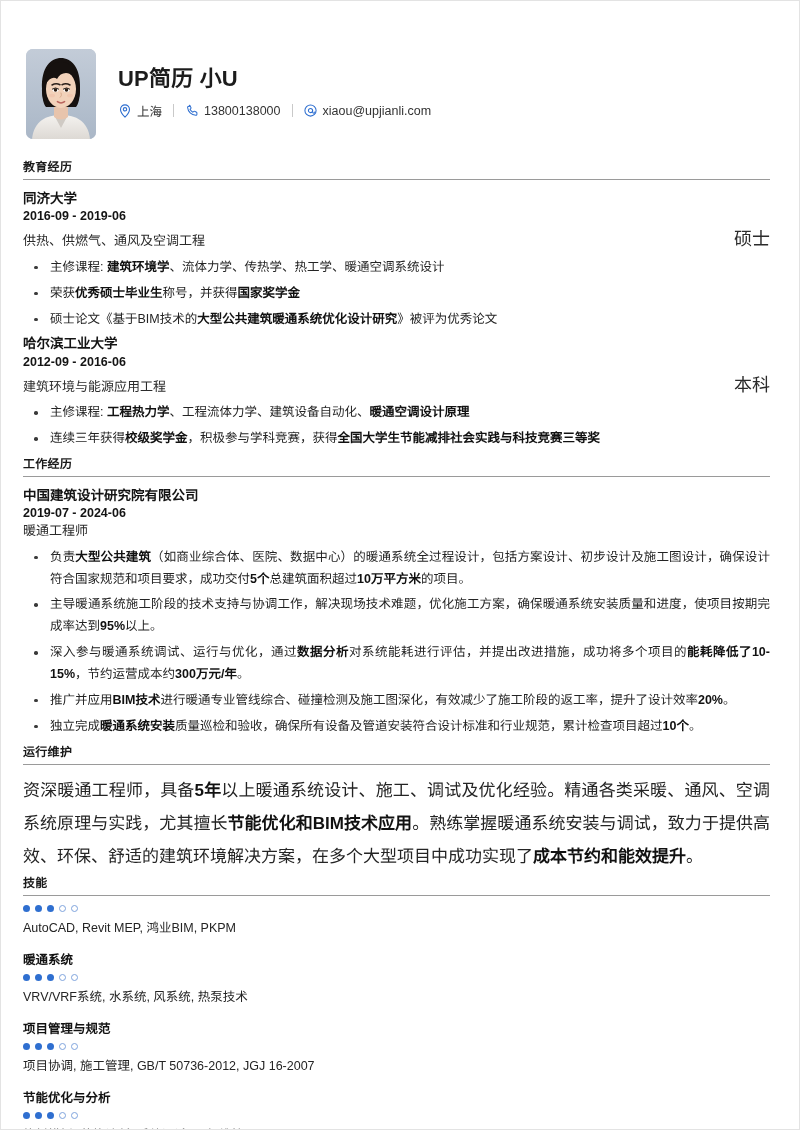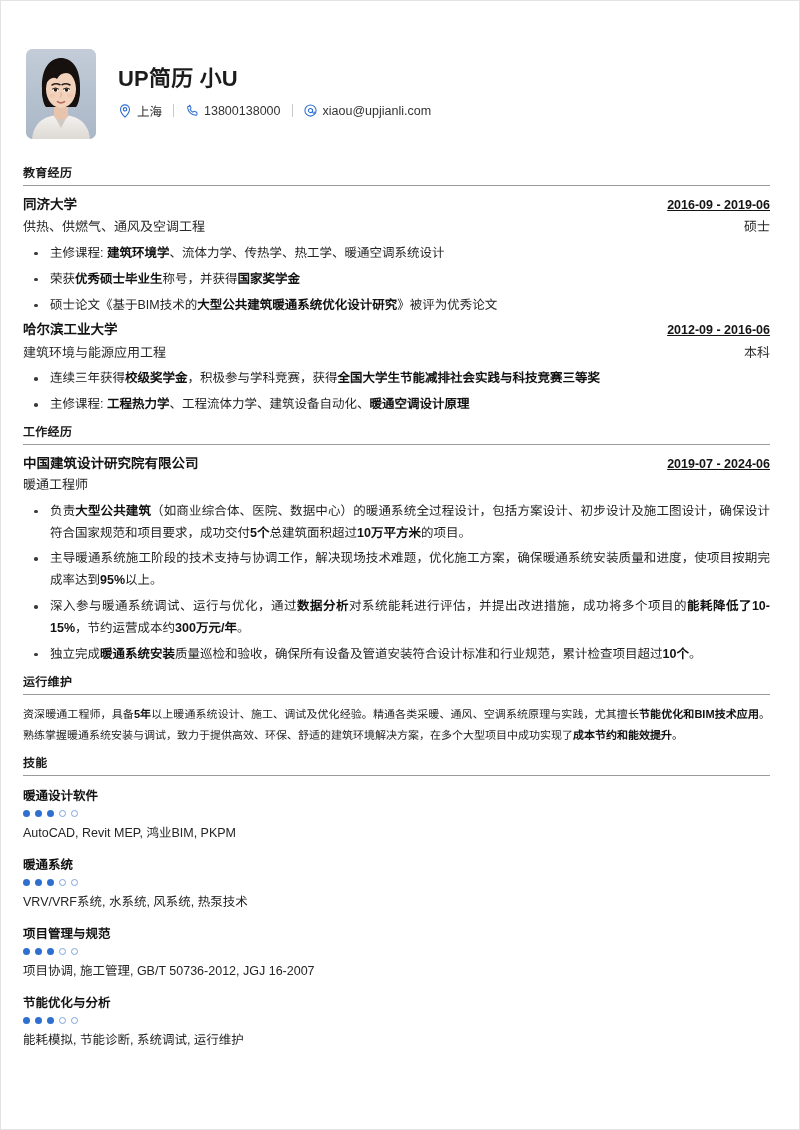--- a/index.html
+++ b/index.html
@@ -78,69 +78,69 @@
   .contact-item .ico svg { display: block; }
   .divider-v {
     width: 1px;
     height: 13px;
     background: #c9c9c9;
     margin: 0 11px;
     flex: 0 0 auto;
   }
 
   
-  .section { margin-top: 6px; }
+  .section { margin-top: 0; }
   .section-title {
     font-size: 12px;
     font-weight: 700;
     color: #1a1a1a;
     padding-bottom: 5px;
     letter-spacing: 0.3px;
   }
   .section-rule {
     height: 1px;
     background: #9a9a9a;
     width: 100%;
     margin-bottom: 9px;
   }
 
   
   .entry { margin-bottom: 4px; }
   .entry-head {
     display: flex;
     justify-content: space-between;
     align-items: baseline;
+    flex-direction: column;
   }
   .entry-org {
     font-size: 13.5px;
     font-weight: 700;
     color: #141414;
     line-height: 1.5;
   }
   .entry-date {
     font-size: 12.5px;
     font-weight: 700;
     color: #141414;
     white-space: nowrap;
     text-align: right;
-    text-decoration: underline;
   }
   .entry-sub {
     display: flex;
     justify-content: space-between;
     align-items: baseline;
     margin-top: 1px;
   }
   .entry-major {
     font-size: 13px;
     color: #2b2b2b;
     line-height: 1.5;
   }
   .entry-degree {
-    font-size: 13px;
+    font-size: 18px;
     color: #2b2b2b;
     white-space: nowrap;
     text-align: right;
   }
 
   ul.bullets {
     list-style: none;
     margin: 6px 0 0 0;
     padding: 0;
   }
@@ -160,21 +160,21 @@
     top: 9px;
     width: 3.5px;
     height: 3.5px;
     border-radius: 50%;
     background: #3a3a3a;
   }
   ul.bullets li b { font-weight: 700; color: #111111; }
 
   
   .summary {
-    font-size: 11px;
+    font-size: 17px;
     line-height: 1.95;
     color: #242424;
     text-align: justify;
     margin-top: 2px;
   }
   .summary b { font-weight: 700; color: #111111; }
 
   
   .skill { margin-bottom: 11px; }
   .skill-name {
@@ -319,22 +319,22 @@
     <div class="entry">
       <div class="entry-head">
         <div class="entry-org">哈尔滨工业大学</div>
         <div class="entry-date">2012-09 - 2016-06</div>
       </div>
       <div class="entry-sub">
         <div class="entry-major">建筑环境与能源应用工程</div>
         <div class="entry-degree">本科</div>
       </div>
       <ul class="bullets">
-        <li>连续三年获得<b>校级奖学金</b>，积极参与学科竞赛，获得<b>全国大学生节能减排社会实践与科技竞赛三等奖</b></li>
-              <li>主修课程: <b>工程热力学</b>、工程流体力学、建筑设备自动化、<b>暖通空调设计原理</b></li>
+        <li>主修课程: <b>工程热力学</b>、工程流体力学、建筑设备自动化、<b>暖通空调设计原理</b></li>
+              <li>连续三年获得<b>校级奖学金</b>，积极参与学科竞赛，获得<b>全国大学生节能减排社会实践与科技竞赛三等奖</b></li>
       </ul>
     </div>
         </div>
   </div>
 
   <div class="section">
     <div class="section-title">工作经历</div>
     <div class="section-rule"></div>
     <div>
     <div class="entry">
@@ -343,38 +343,38 @@
         <div class="entry-date">2019-07 - 2024-06</div>
       </div>
       <div class="entry-sub">
         <div class="entry-major">暖通工程师</div>
         <div class="entry-degree"></div>
       </div>
       <ul class="bullets">
         <li>负责<b>大型公共建筑</b>（如商业综合体、医院、数据中心）的暖通系统全过程设计，包括方案设计、初步设计及施工图设计，确保设计符合国家规范和项目要求，成功交付<b>5个</b>总建筑面积超过<b>10万平方米</b>的项目。</li>
               <li>主导暖通系统施工阶段的技术支持与协调工作，解决现场技术难题，优化施工方案，确保暖通系统安装质量和进度，使项目按期完成率达到<b>95%</b>以上。</li>
               <li>深入参与暖通系统调试、运行与优化，通过<b>数据分析</b>对系统能耗进行评估，并提出改进措施，成功将多个项目的<b>能耗降低了10-15%</b>，节约运营成本约<b>300万元/年</b>。</li>
+              <li>推广并应用<b>BIM技术</b>进行暖通专业管线综合、碰撞检测及施工图深化，有效减少了施工阶段的返工率，提升了设计效率<b>20%</b>。</li>
               <li>独立完成<b>暖通系统安装</b>质量巡检和验收，确保所有设备及管道安装符合设计标准和行业规范，累计检查项目超过<b>10个</b>。</li>
       </ul>
     </div>
         </div>
   </div>
 
   <div class="section">
     <div class="section-title">运行维护</div>
     <div class="section-rule"></div>
     <div class="summary">资深暖通工程师，具备<b>5年</b>以上暖通系统设计、施工、调试及优化经验。精通各类采暖、通风、空调系统原理与实践，尤其擅长<b>节能优化和BIM技术应用</b>。熟练掌握暖通系统安装与调试，致力于提供高效、环保、舒适的建筑环境解决方案，在多个大型项目中成功实现了<b>成本节约和能效提升</b>。</div>
   </div>
 
   <div class="section">
     <div class="section-title">技能</div>
     <div class="section-rule"></div>
     <div>
     <div class="skill">
-      <div class="skill-name">暖通设计软件</div>
       <div class="dots">
         <span class="dot on"></span>
               <span class="dot on"></span>
               <span class="dot on"></span>
               <span class="dot off"></span>
               <span class="dot off"></span>
       </div>
       <div class="skill-items">AutoCAD, Revit MEP, 鸿业BIM, PKPM</div>
     </div>
     <div class="skill">

